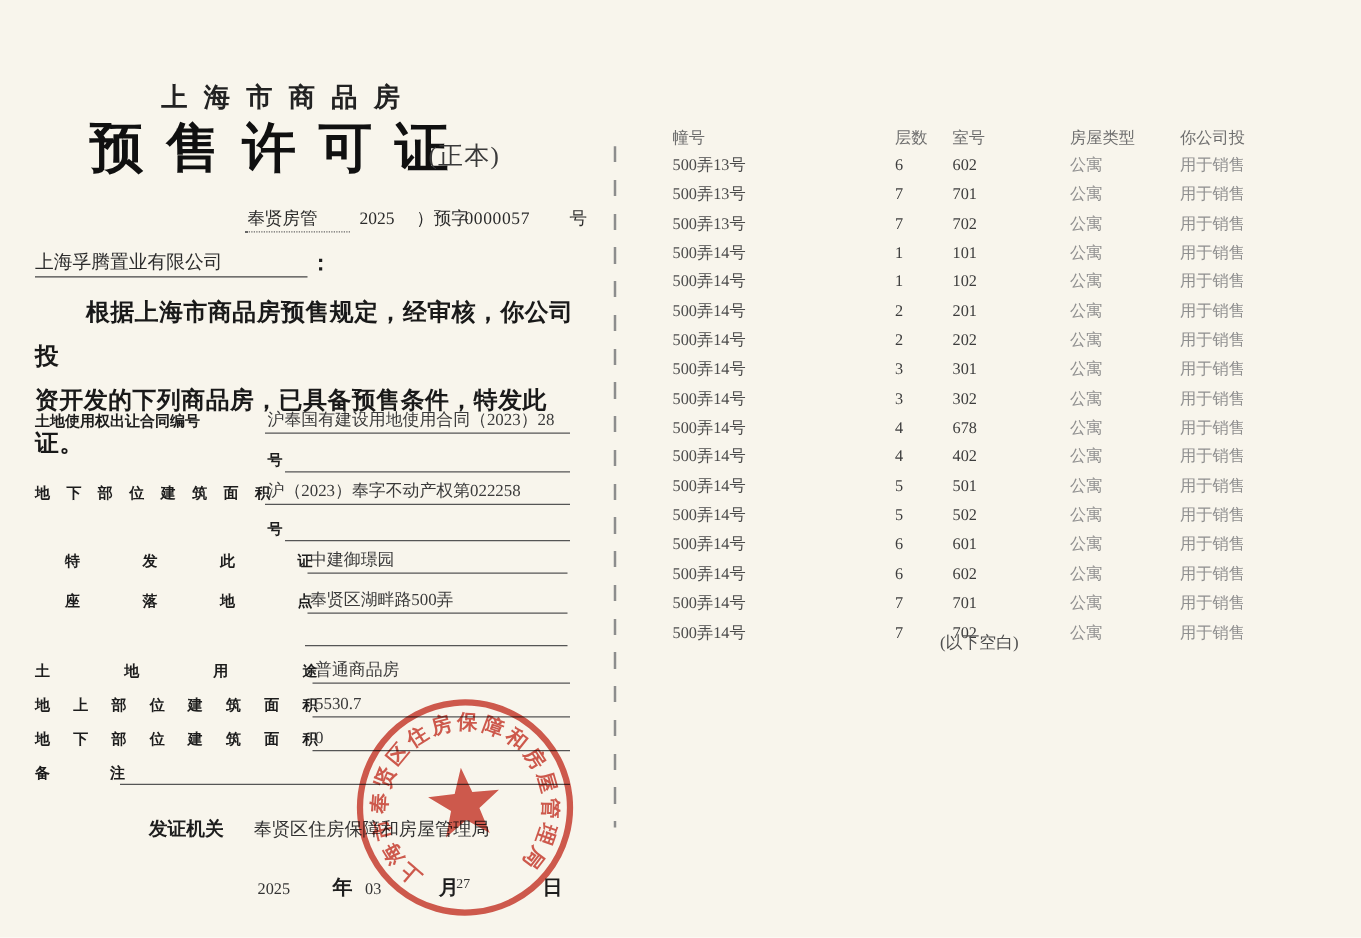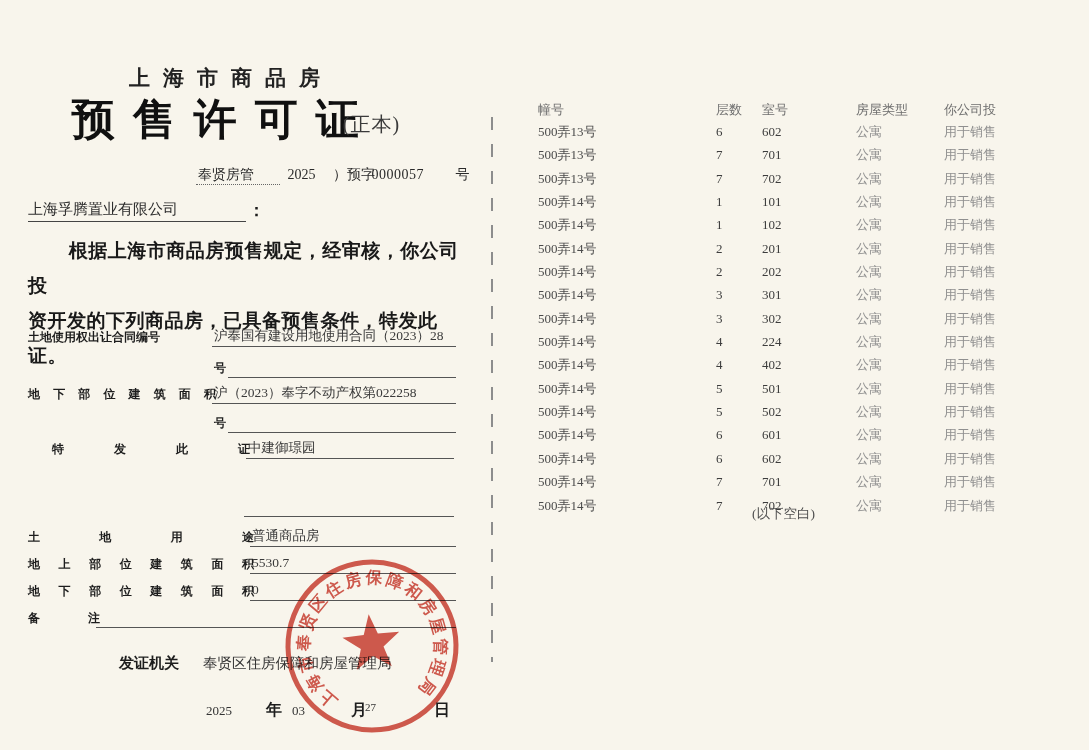--- a/index.html
+++ b/index.html
@@ -107,20 +107,24 @@
     <span class="fval">沪（2023）奉字不动产权第022258</span>
   </div>
   <div class="field" style="top:413px;left:214px;width:242px">
     <span class="flabel" style="width:18px">号</span>
     <span class="fval"></span>
   </div>
   <div class="field" style="top:439px;left:52px;width:402px">
     <span class="flabel just" style="width:198px">特发此证</span>
     <span class="fval">中建御璟园</span>
   </div>
+  <div class="field" style="top:471px;left:52px;width:402px">
+    <span class="flabel just" style="width:198px">座落地点</span>
+    <span class="fval">奉贤区湖畔路500弄</span>
+  </div>
   <div class="field" style="top:497px;left:248px;width:206px">
     <span class="fval"></span>
   </div>
   <div class="field" style="top:527px;left:28px;width:428px">
     <span class="flabel just" style="width:226px">土地用途</span>
     <span class="fval">普通商品房</span>
   </div>
   <div class="field" style="top:554px;left:28px;width:428px">
     <span class="flabel just" style="width:226px">地上部位建筑面积</span>
     <span class="fval">5530.7</span>
@@ -219,21 +223,21 @@
     <span class="cell c4">用于销售</span>
 
     <span class="cell c0">500弄14号</span>
     <span class="cell c1">3</span>
     <span class="cell c2">302</span>
     <span class="cell c3">公寓</span>
     <span class="cell c4">用于销售</span>
 
     <span class="cell c0">500弄14号</span>
     <span class="cell c1">4</span>
-    <span class="cell c2">224</span>
+    <span class="cell c2">678</span>
     <span class="cell c3">公寓</span>
     <span class="cell c4">用于销售</span>
 
     <span class="cell c0">500弄14号</span>
     <span class="cell c1">4</span>
     <span class="cell c2">402</span>
     <span class="cell c3">公寓</span>
     <span class="cell c4">用于销售</span>
 
     <span class="cell c0">500弄14号</span>

